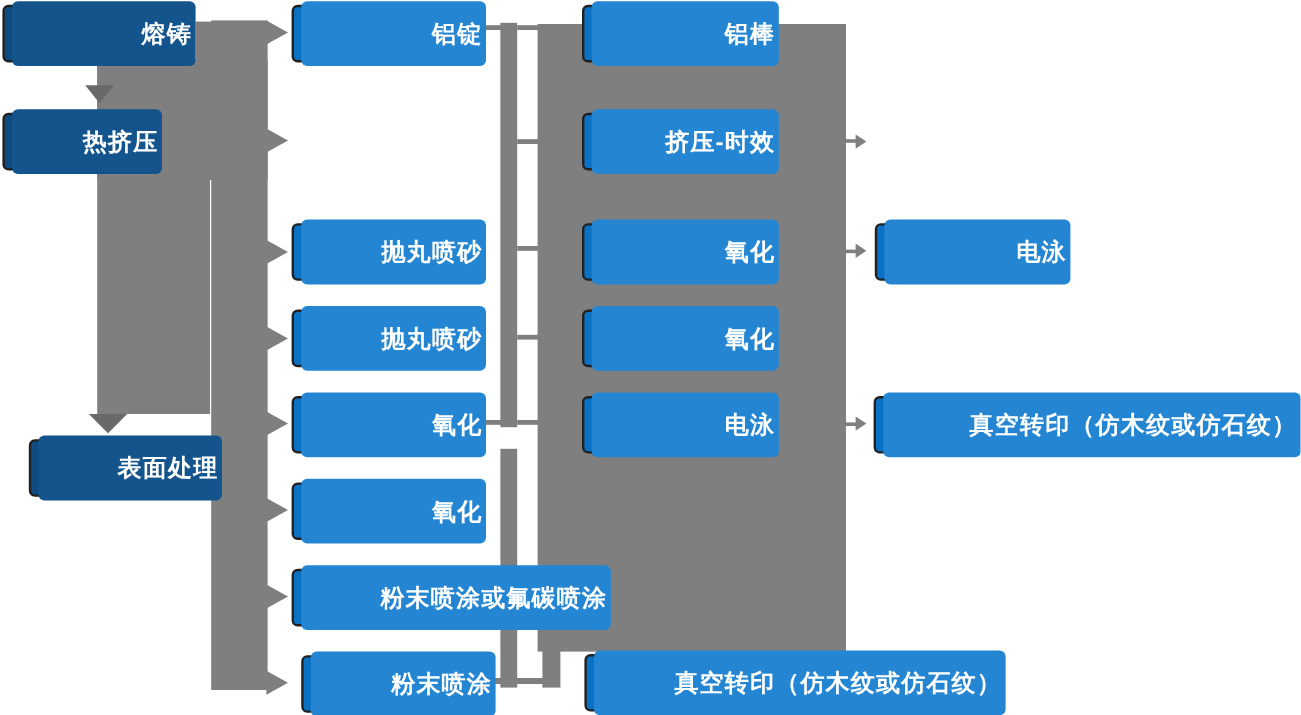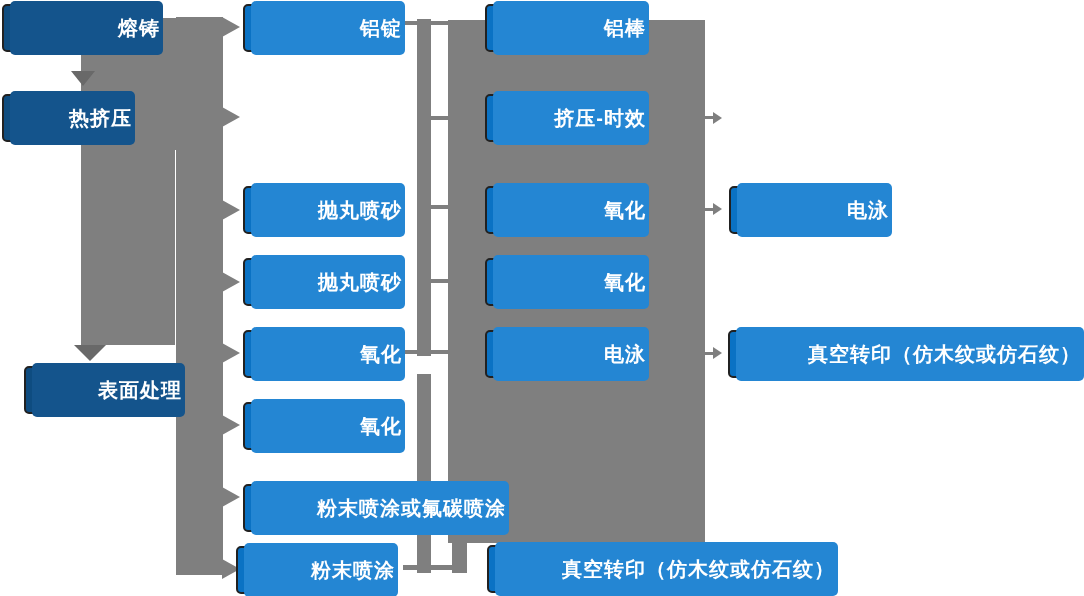--- a/index.html
+++ b/index.html
@@ -124,24 +124,24 @@
     </div>
   <div class="box" style="left:243px;top:258px;width:161px;height:48px;">
       <span>抛丸喷砂</span>
     </div>
   <div class="box" style="left:243px;top:330px;width:161px;height:48px;">
       <span>氧化</span>
     </div>
   <div class="box" style="left:243px;top:402px;width:161px;height:48px;">
       <span>氧化</span>
     </div>
-  <div class="box" style="left:243px;top:484px;width:265px;height:48px;">
+  <div class="box" style="left:243px;top:474px;width:265px;height:48px;">
       <span>粉末喷涂或氟碳喷涂</span>
     </div>
-  <div class="box" style="left:236px;top:546px;width:161px;height:48px;">
+  <div class="box" style="left:251px;top:546px;width:161px;height:48px;">
       <span>粉末喷涂</span>
     </div>
 
   <div class="box" style="left:485px;top:94px;width:163px;height:48px;">
       <span>挤压-时效</span>
     </div>
   <div class="box" style="left:485px;top:4px;width:163px;height:48px;">
       <span>铝棒</span>
     </div>
   <div class="box" style="left:485px;top:186px;width:163px;height:48px;">

